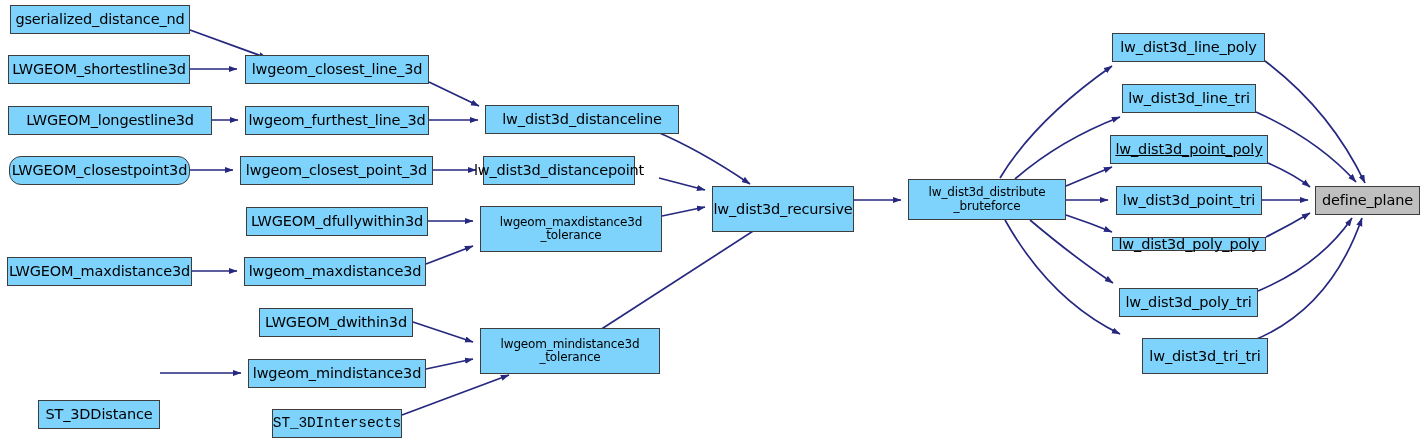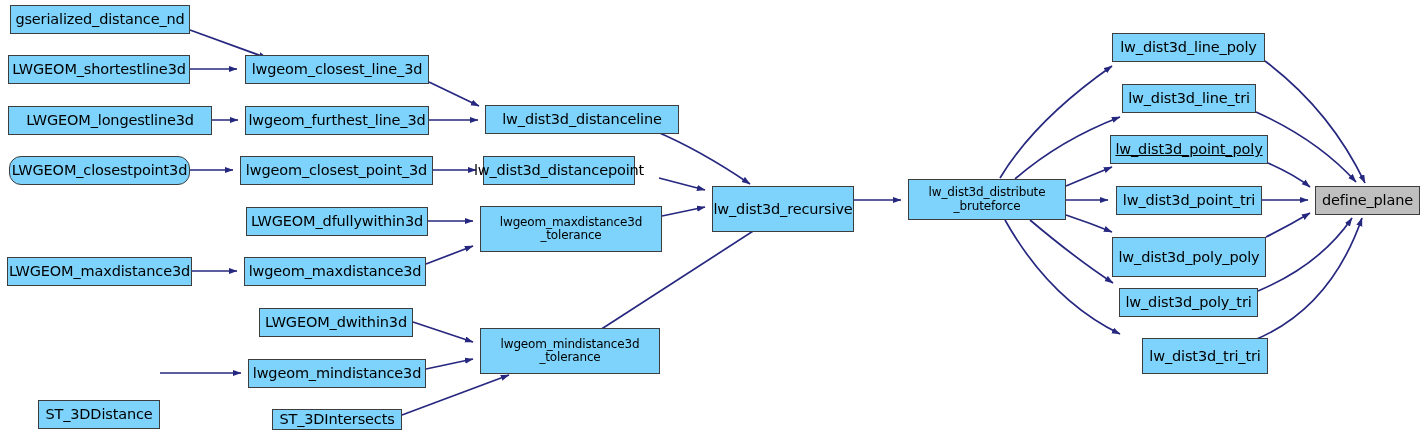--- a/index.html
+++ b/index.html
@@ -107,33 +107,33 @@
       <div class="node" style="left: 9px; top: 156px; width: 181px; height: 29px; border-radius: 12px;">LWGEOM_closestpoint3d</div>
       <div class="node" style="left: 7px; top: 257px; width: 185px; height: 29px;">LWGEOM_maxdistance3d</div>
       <div class="node" style="left: 38px; top: 359px; width: 122px; height: 29px; margin-top: 41px;">ST_3DDistance</div>
       <div class="node" style="left: 245px; top: 55px; width: 184px; height: 29px;">lwgeom_closest_line_3d</div>
       <div class="node" style="left: 245px; top: 106px; width: 184px; height: 29px;">lwgeom_furthest_line_3d</div>
       <div class="node" style="left: 240px; top: 156px; width: 193px; height: 29px;">lwgeom_closest_point_3d</div>
       <div class="node" style="left: 246px; top: 207px; width: 182px; height: 29px;">LWGEOM_dfullywithin3d</div>
       <div class="node" style="left: 244px; top: 257px; width: 182px; height: 29px;">lwgeom_maxdistance3d</div>
       <div class="node" style="left: 259px; top: 308px; width: 154px; height: 29px;">LWGEOM_dwithin3d</div>
       <div class="node" style="left: 248px; top: 359px; width: 178px; height: 29px;">lwgeom_mindistance3d</div>
-      <div class="node" style="left: 272px; top: 409px; width: 130px; height: 21px;">ST_3DIntersects</div>
+      <div class="node" style="left: 272px; top: 409px; width: 130px; height: 29px; font-family: Liberation Mono, monospace;">ST_3DIntersects</div>
       <div class="node" style="left: 485px; top: 105px; width: 194px; height: 29px;">lw_dist3d_distanceline</div>
       <div class="node" style="left: 483px; top: 156px; width: 152px; height: 29px;">lw_dist3d_distancepoint</div>
       <div class="node two-line" style="left: 480px; top: 206px; width: 182px; height: 46px;">lwgeom_maxdistance3d
 _tolerance</div>
       <div class="node two-line" style="left: 480px; top: 328px; width: 180px; height: 46px;">lwgeom_mindistance3d
 _tolerance</div>
       <div class="node" style="left: 712px; top: 186px; width: 142px; height: 46px;">lw_dist3d_recursive</div>
       <div class="node two-line" style="left: 908px; top: 179px; width: 158px; height: 41px;">lw_dist3d_distribute
 _bruteforce</div>
       <div class="node" style="left: 1112px; top: 33px; width: 153px; height: 29px;">lw_dist3d_line_poly</div>
       <div class="node" style="left: 1122px; top: 84px; width: 134px; height: 29px;">lw_dist3d_line_tri</div>
       <div class="node" style="left: 1110px; top: 135px; width: 158px; height: 29px; text-decoration: underline;">lw_dist3d_point_poly</div>
       <div class="node" style="left: 1116px; top: 186px; width: 146px; height: 29px;">lw_dist3d_point_tri</div>
-      <div class="node" style="left: 1112px; top: 237px; width: 154px; height: 40px;">lw_dist3d_poly_poly</div>
+      <div class="node" style="left: 1112px; top: 237px; width: 154px; height: 14px;">lw_dist3d_poly_poly</div>
       <div class="node" style="left: 1119px; top: 288px; width: 139px; height: 29px;">lw_dist3d_poly_tri</div>
       <div class="node" style="left: 1126px; top: 338px; width: 126px; height: 36px; margin-left: 16px;">lw_dist3d_tri_tri</div>
       <div class="node highlight" style="left: 1315px; top: 186px; width: 105px; height: 29px;">define_plane</div>
     </div>
 
 </div>
 
 </body></html>

